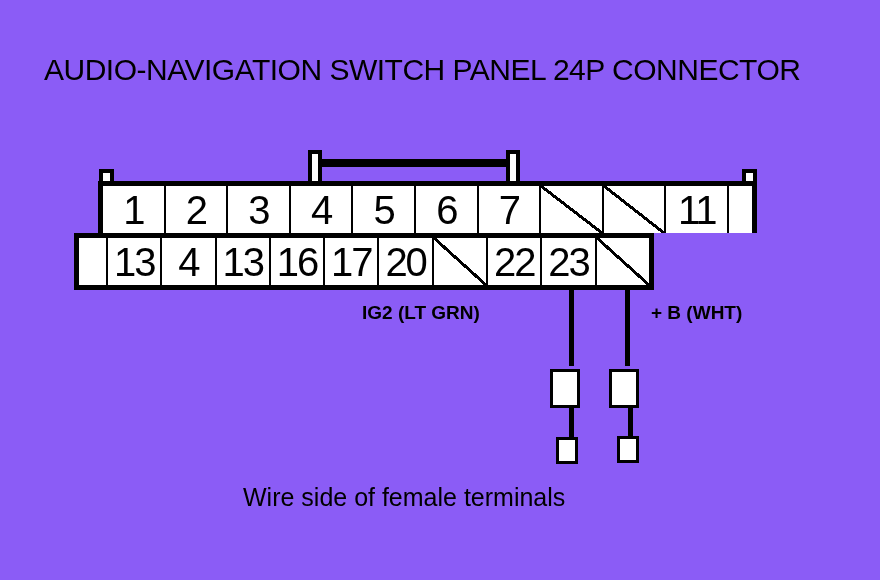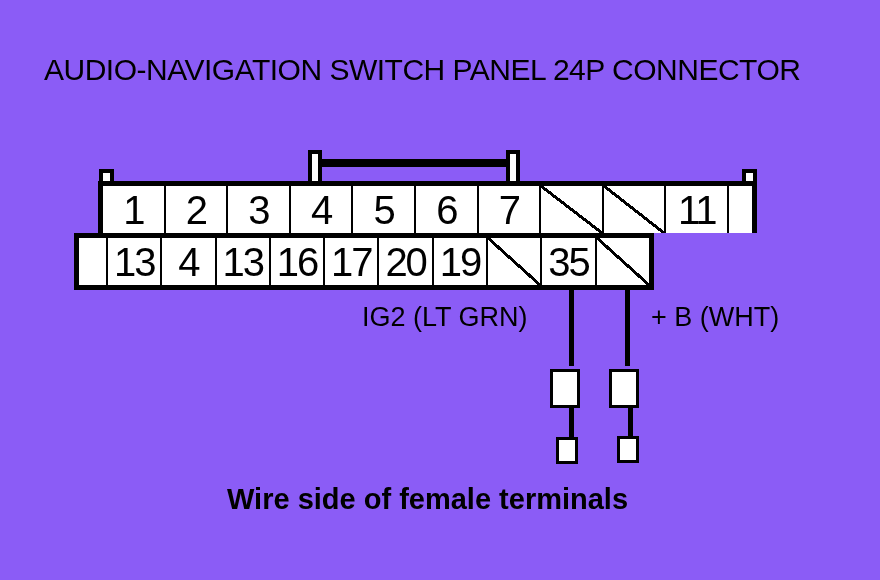--- a/index.html
+++ b/index.html
@@ -39,36 +39,36 @@
   .slash {
     background-image:linear-gradient(to top right,
       transparent calc(50% - 1.5px), #000 calc(50% - 1.5px),
       #000 calc(50% + 1.5px), transparent calc(50% + 1.5px));
   }
 
   
   .lead { width:5px; background:#000; }
   .lead-21 { left:569px; top:289px; height:77px; }
   .lead-22 { left:625px; top:289px; height:77px; }
-  .wire-label { font-size:27px; white-space:nowrap; }
+  .wire-label { font-size:19px; white-space:nowrap;font-weight:bold; }
   .label-21 { left:362px; top:302px; }
   .label-22 { left:651px; top:302px; }
 
   
   .term-body { width:30px; height:39px; border:3px solid #000; background:#fff; }
   .term-stem { width:5px; background:#000; }
   .term-tip  { width:22px; height:27px; border:3px solid #000; background:#fff; }
   .t1-body { left:550px; top:369px; }
   .t1-stem { left:569px; top:407px; height:31px; }
   .t1-tip  { left:556px; top:437px; }
   .t2-body { left:609px; top:369px; }
   .t2-stem { left:628px; top:406px; height:31px; }
   .t2-tip  { left:617px; top:436px; }
 
-  .caption { left:227px; top:483px; font-size:29px; white-space:nowrap;font-weight:bold; }
+  .caption { left:243px; top:483px; font-size:25px; white-space:nowrap; }
 </style>
 </head>
 <body>
 
 <div class="canvas">
 
   <div class="abs title">AUDIO-NAVIGATION SWITCH PANEL 24P CONNECTOR</div>
 
   <div class="abs ridge-bar"></div>
   <div class="abs post post-left"></div>
@@ -91,23 +91,23 @@
   </div>
 
   <div class="abs row row-bottom">
     <div class="cell filler-bottom"></div>
     <div class="cell">13</div>
     <div class="cell">4</div>
     <div class="cell">13</div>
     <div class="cell">16</div>
     <div class="cell">17</div>
     <div class="cell">20</div>
-    <div class="cell">19</div>
     <div class="cell slash"></div>
-    <div class="cell">35</div>
+    <div class="cell">22</div>
+    <div class="cell">23</div>
     <div class="cell slash"></div>
   </div>
 
   <div class="abs lead lead-21"></div>
   <div class="abs lead lead-22"></div>
 
   <div class="abs wire-label label-21">IG2 (LT GRN)</div>
   <div class="abs wire-label label-22">+ B (WHT)</div>
 
   <div class="abs term-body t1-body"></div>

